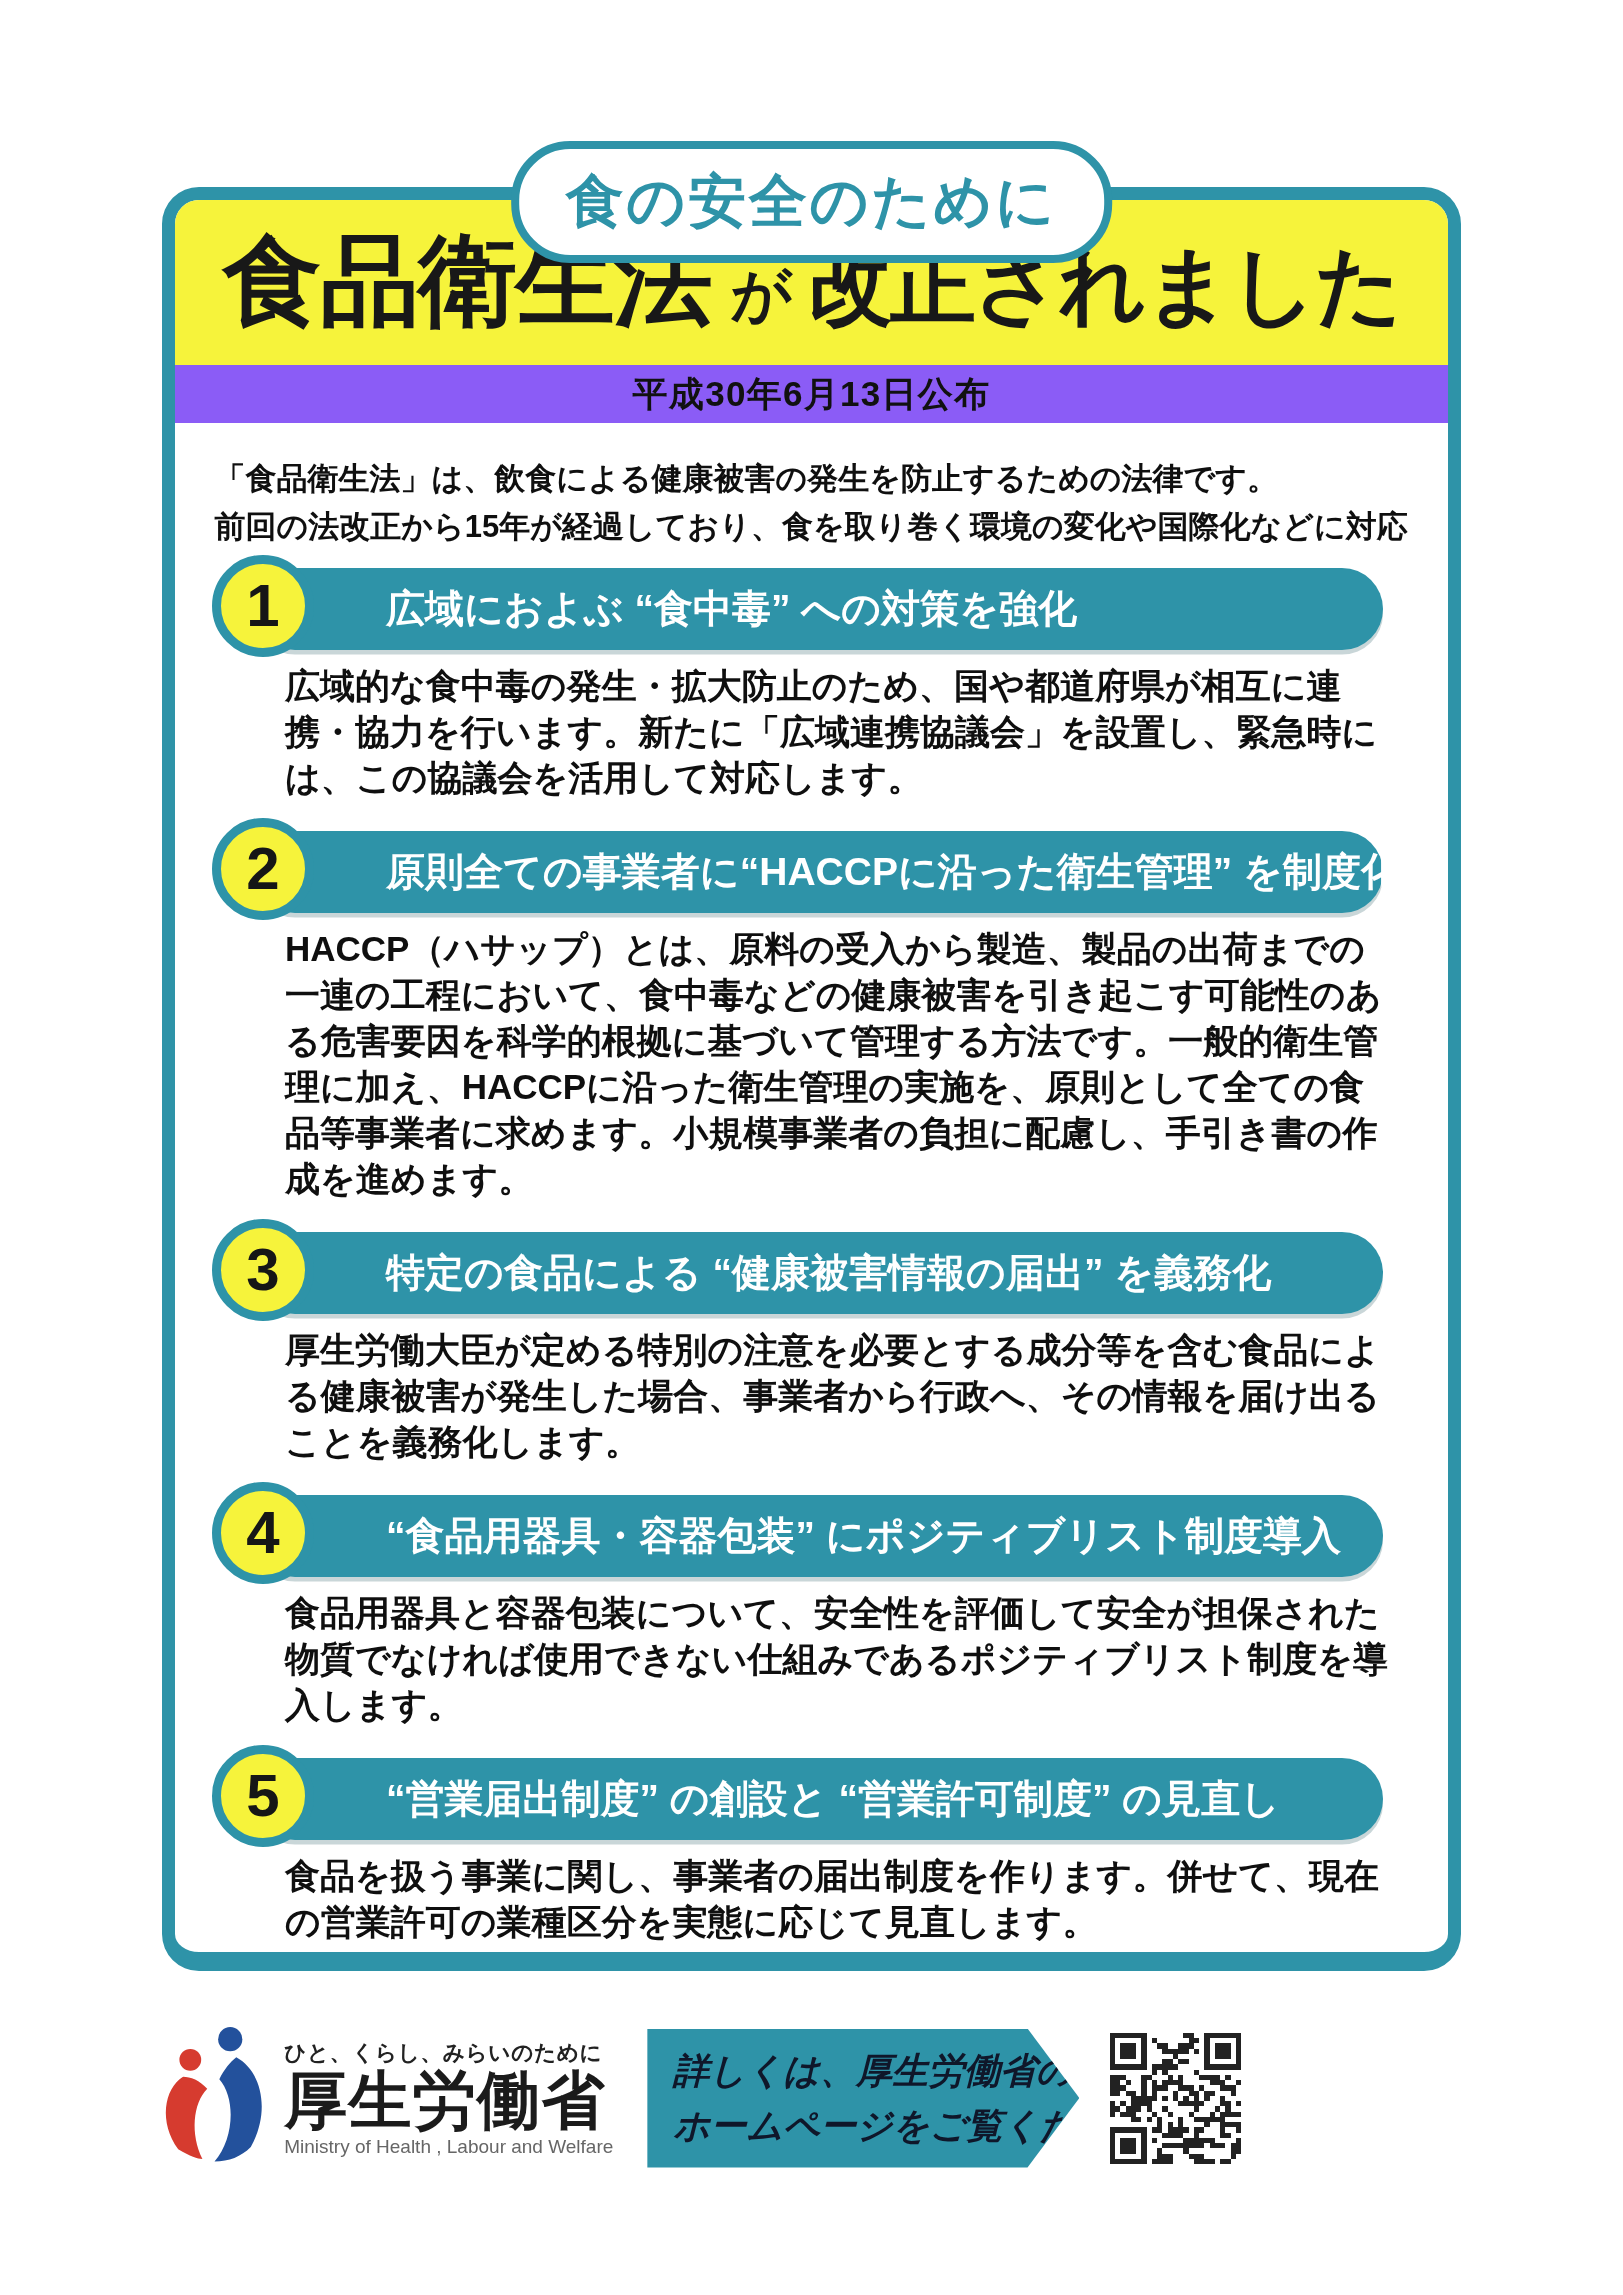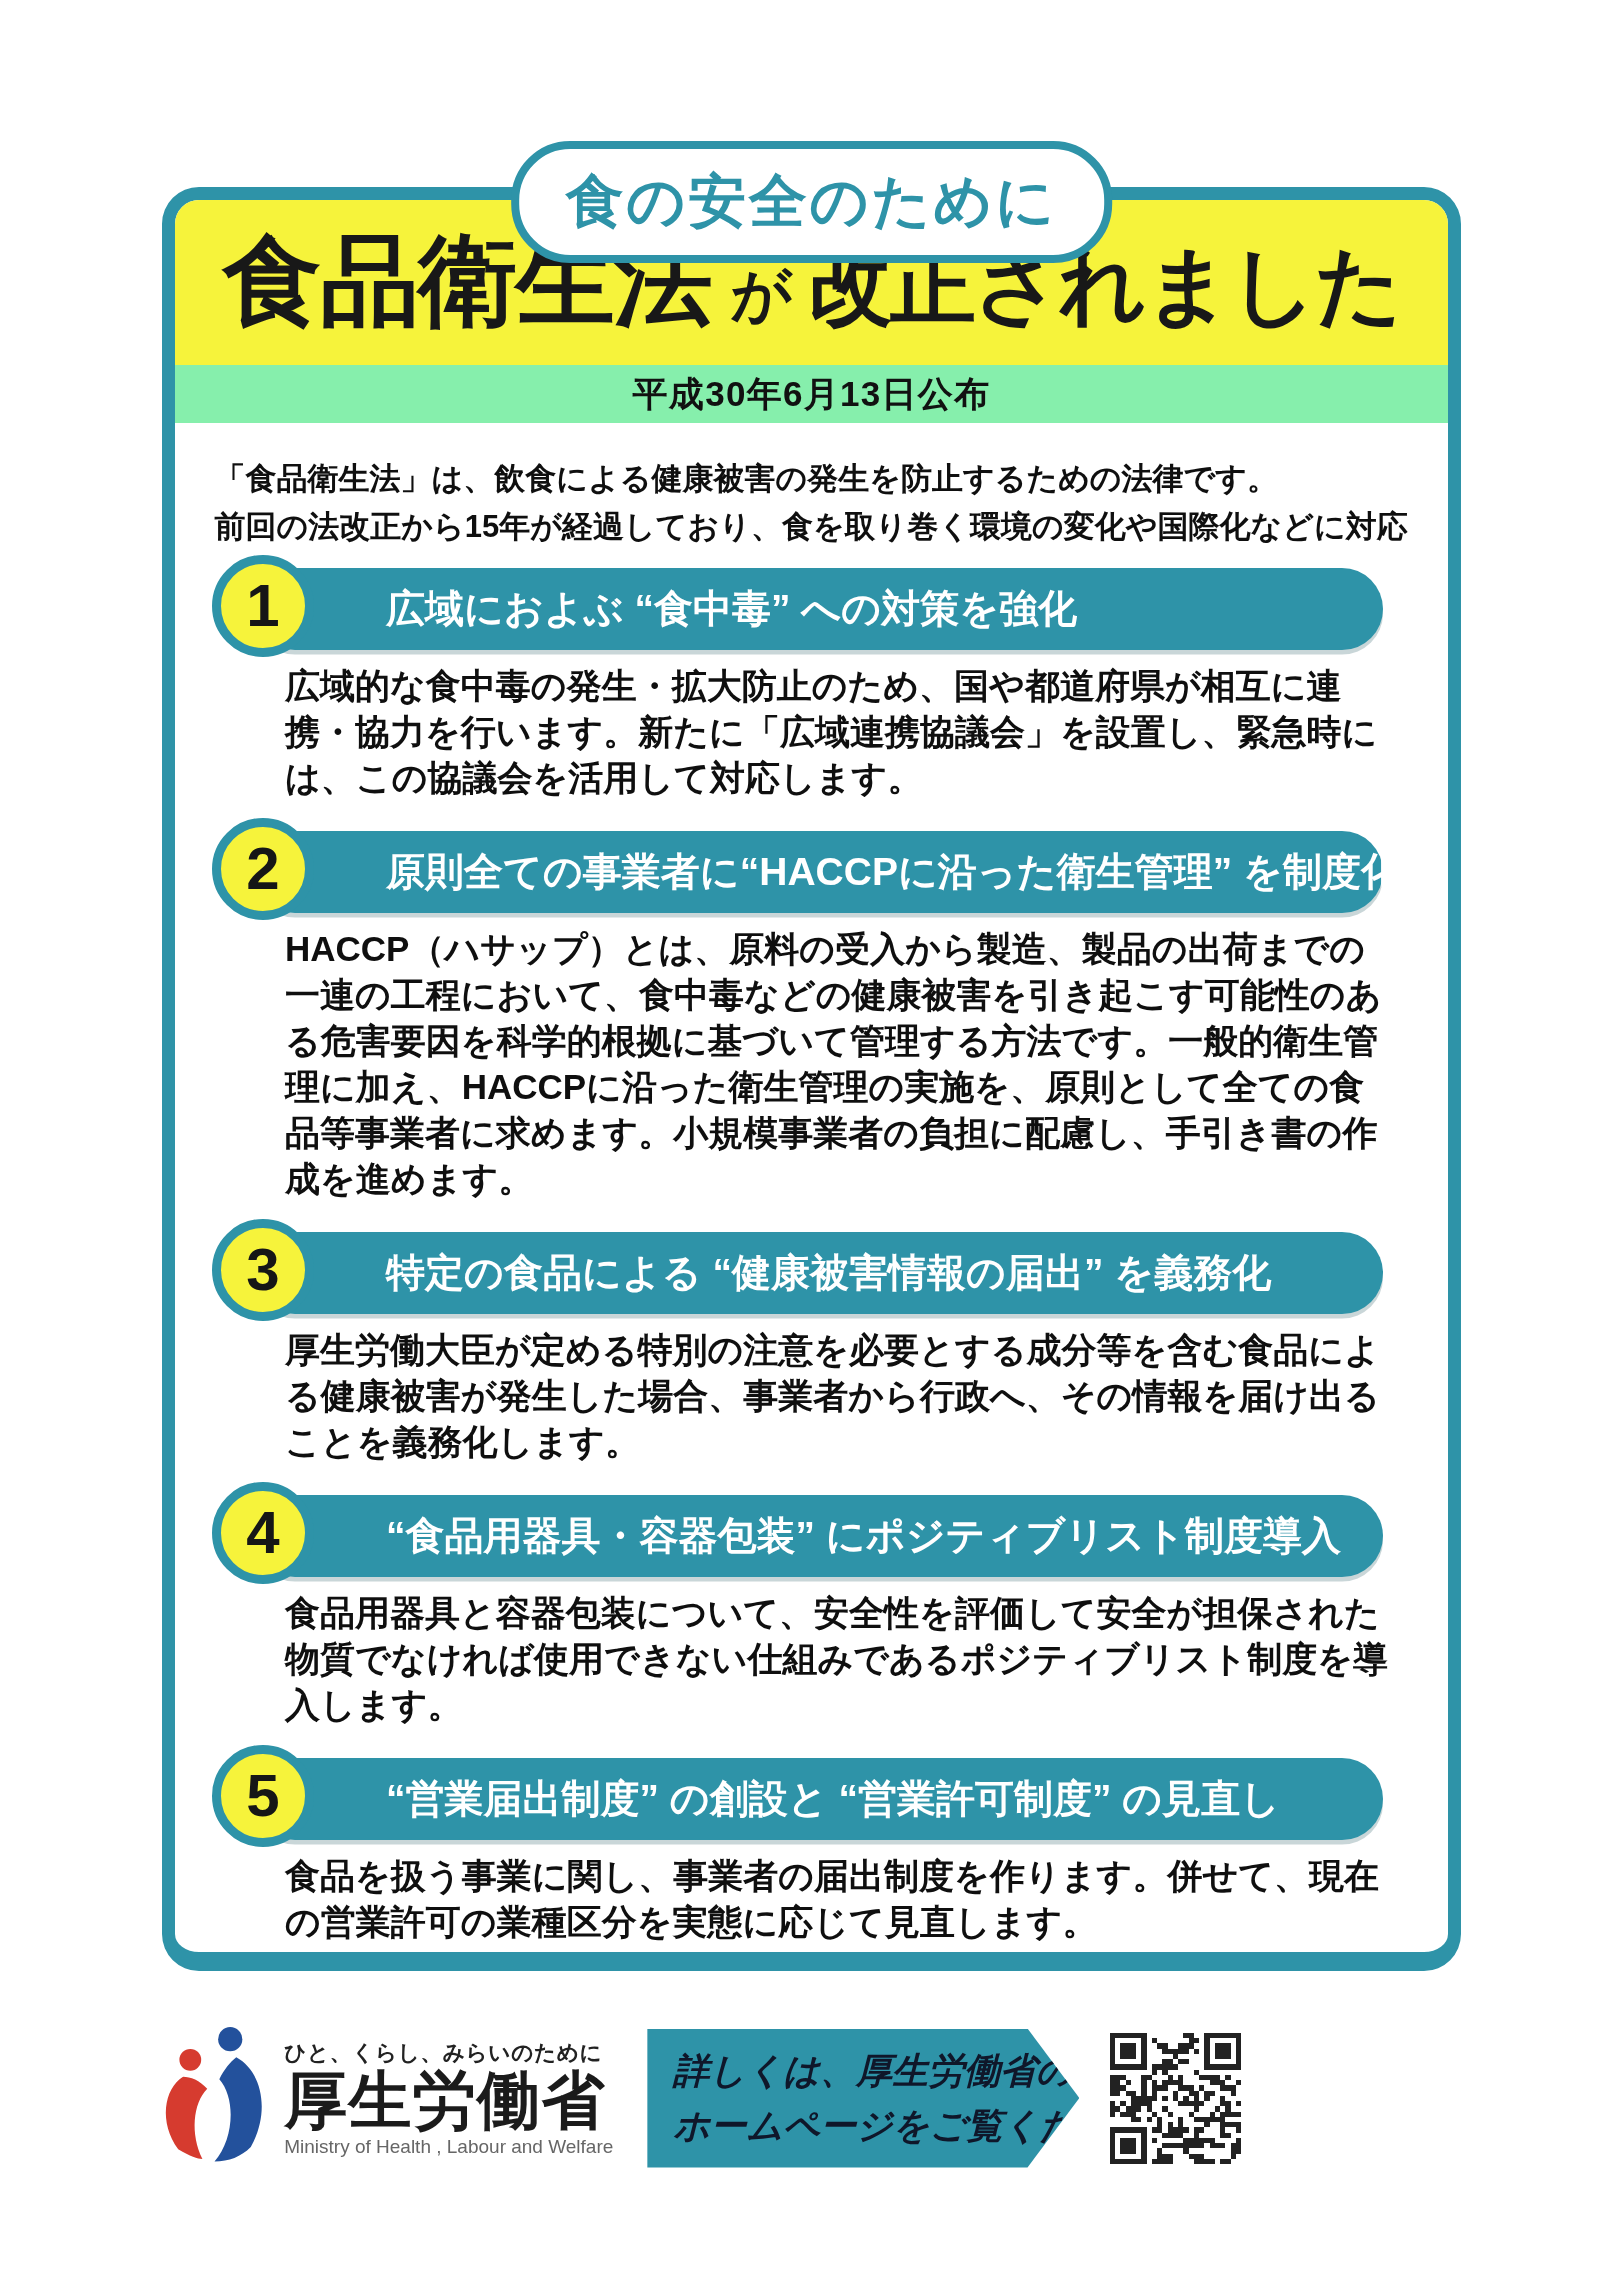--- a/index.html
+++ b/index.html
@@ -27,21 +27,21 @@
     background:#ffffff;box-sizing:border-box;overflow:hidden;
   }
   .yellow-band{
     height:165px;background:#f6f33b;display:flex;align-items:center;justify-content:center;
   }
   .title-line{white-space:nowrap;display:flex;align-items:baseline;justify-content:center;}
   .title-main{font-size:99px;font-weight:900;letter-spacing:-1.3px;color:#181818;}
   .title-particle{font-size:60px;font-weight:900;color:#181818;margin:0 14.4px 0 19.6px;}
   .title-rest{font-size:86px;font-weight:900;letter-spacing:-2.6px;color:#181818;}
   .date-band{
-    height:58px;background:#86efac;display:flex;align-items:center;justify-content:center;
+    height:58px;background:#8b5cf6;display:flex;align-items:center;justify-content:center;
   }
   .date-band span{font-size:35px;font-weight:700;color:#111111;letter-spacing:1.3px;}
 
   .content{padding:25px 47px 0 37px;}
 
   .intro{margin:6.5px 0 17px 2.6px;}
   .intro div{
     font-size:31px;line-height:48px;color:#0f0f0f;font-weight:600;white-space:nowrap;
   }
 

